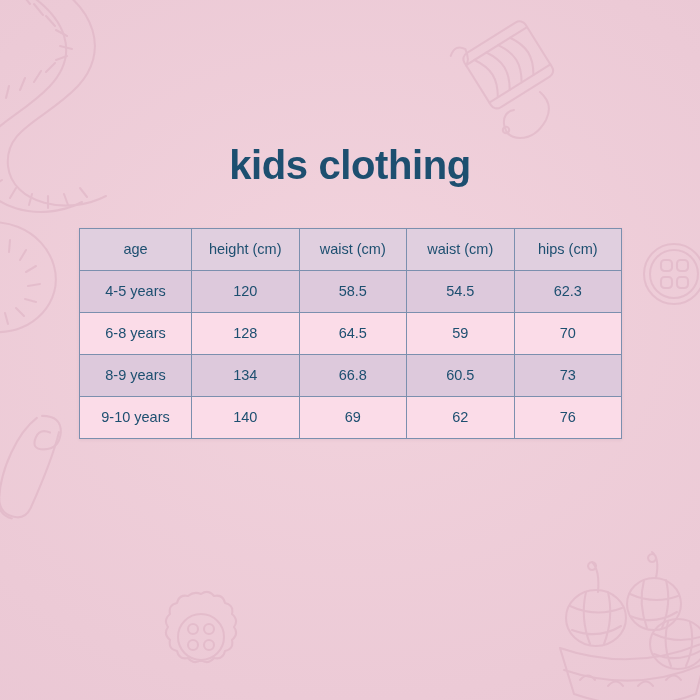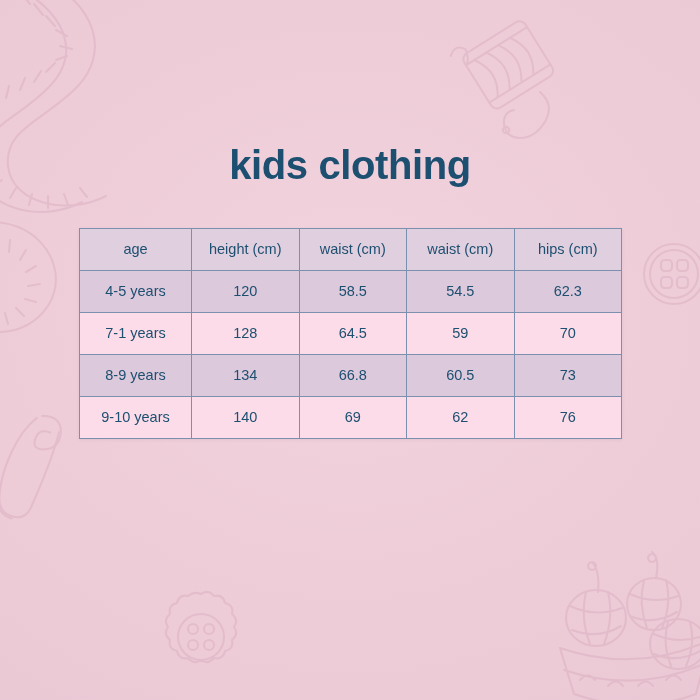--- a/index.html
+++ b/index.html
@@ -204,21 +204,21 @@
       </thead>
       <tbody>
         <tr class="row-lilac">
           <td>4-5 years</td>
           <td>120</td>
           <td>58.5</td>
           <td>54.5</td>
           <td>62.3</td>
         </tr>
         <tr class="row-pink">
-          <td>7-1 years</td>
+          <td>6-8 years</td>
           <td>128</td>
           <td>64.5</td>
           <td>59</td>
           <td>70</td>
         </tr>
         <tr class="row-lilac">
           <td>8-9 years</td>
           <td>134</td>
           <td>66.8</td>
           <td>60.5</td>

